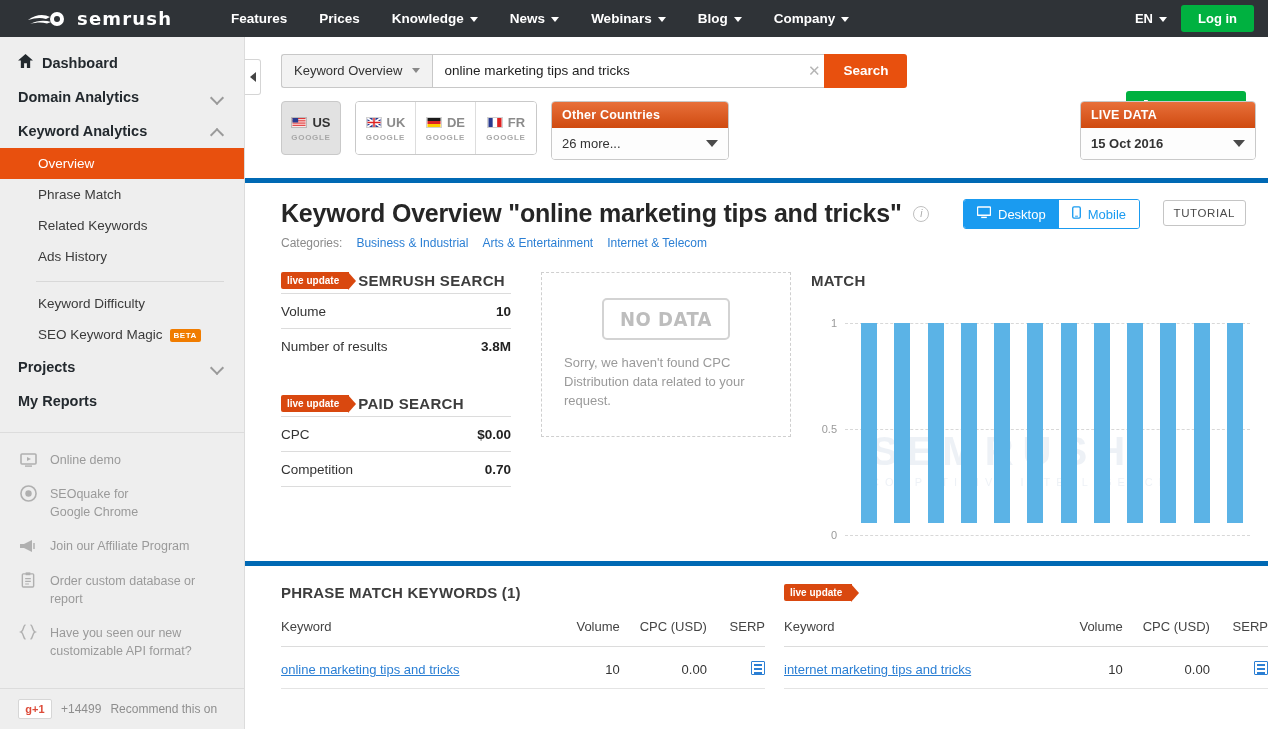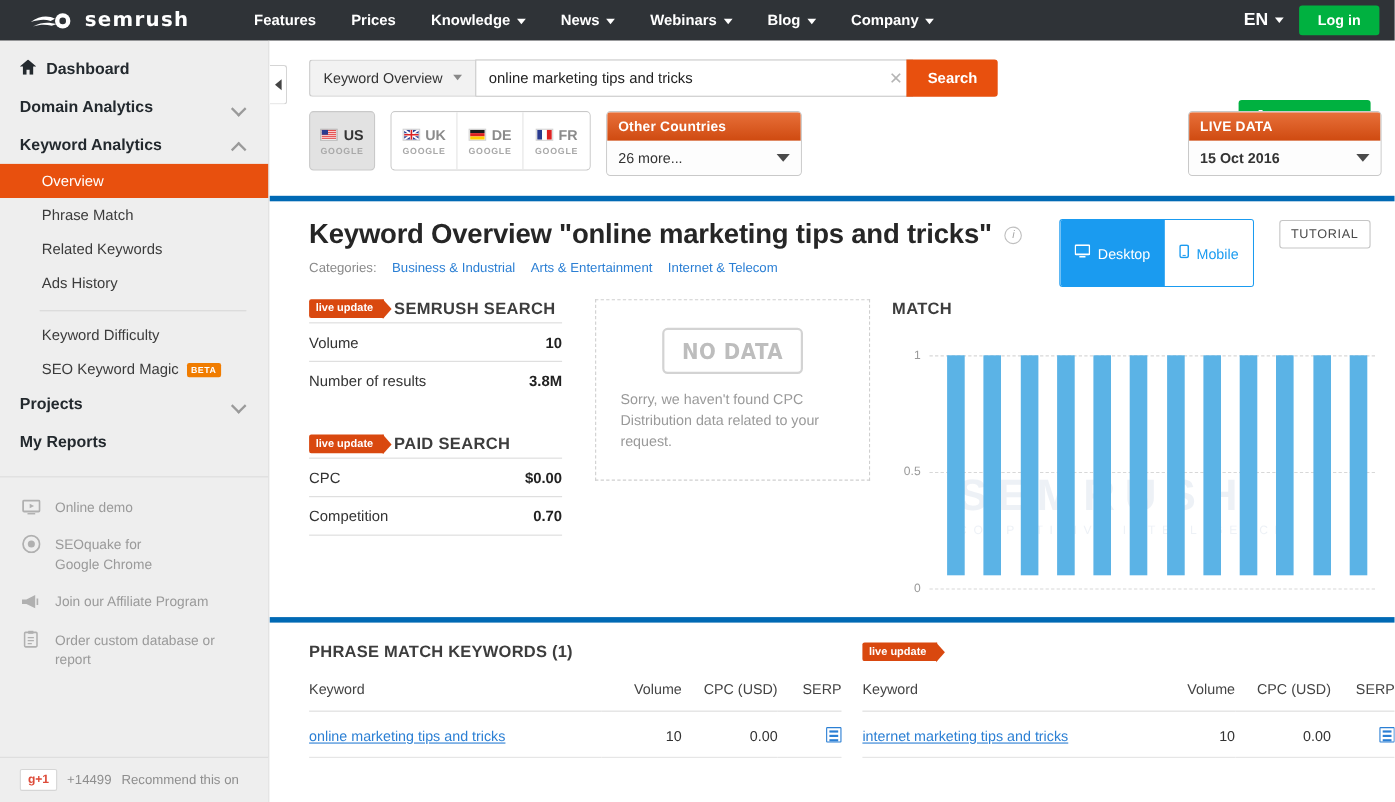--- a/index.html
+++ b/index.html
@@ -28,21 +28,21 @@
   .nav-item {
     color:#fff; font-size:13.5px; font-weight:bold;
     padding: 0 16px; line-height:37px; cursor:pointer; white-space:nowrap;
   }
   .caret-dn {
     display:inline-block; width:0;height:0; margin-left:6px;
     border-left:4px solid transparent; border-right:4px solid transparent;
     border-top:5px solid #fff; vertical-align:middle;
   }
   .nav-right { position:absolute; right:14px; top:0; height:37px; display:flex; align-items:center; gap:14px; }
-  .lang { color:#fff; font-size:16px; font-weight:bold; cursor:pointer; }
+  .lang { color:#fff; font-size:13px; font-weight:bold; cursor:pointer; }
   .login-btn {
     background:#00b140; color:#fff; font-size:13px; font-weight:bold;
     padding:6px 17px; border-radius:3px; cursor:pointer;
   }
 
   
   .layout { display:flex; height: 692px; }
   .sidebar {
     width: 245px; background:#eeeeee; flex:0 0 245px;
     position:relative; overflow:hidden;
@@ -159,21 +159,21 @@
   .page-title {
     font-size:25px; font-weight:bold; color:#262626; display:inline-block; vertical-align:middle;
     letter-spacing:-.2px;
   }
   .info-i {
     display:inline-flex; width:16px;height:16px;border:1px solid #c0c0c0;border-radius:50%;
     align-items:center;justify-content:center; color:#a8a8a8; font-size:10px; font-style:italic;
     margin-left:8px; vertical-align:middle; cursor:pointer;
   }
   .devtoggle { position:absolute; right:128px; top:16px; display:flex; border:1px solid #1a9bf0; border-radius:3px; overflow:hidden; }
-  .dev-btn { display:flex; align-items:center; gap:7px; padding:22px 13px; font-size:13px; cursor:pointer; }
+  .dev-btn { display:flex; align-items:center; gap:7px; padding:6px 13px; font-size:13px; cursor:pointer; }
   .dev-btn.on { background:#1a9bf0; color:#fff; }
   .dev-btn.off { background:#fff; color:#1a9bf0; }
   .tutorial {
     position:absolute; right:22px; top:17px; border:1px solid #c5c5c5; border-radius:3px;
     padding:6px 10px; font-size:11.5px; color:#4a4a4a; letter-spacing:.6px; cursor:pointer; background:#fff;
   }
   .cats { margin-top:8px; font-size:12px; color:#8a8a8a; display:flex; gap:14px; align-items:center;}
   .cats a { color:#2b7fd4; text-decoration:none; cursor:pointer; }
 
   
@@ -346,20 +346,30 @@
     <div class="sb-link">
       <span class="ic">
         <svg width="14" height="16" viewBox="0 0 14 17">
             <rect x="1" y="2" width="12" height="14" rx="1" fill="none" stroke="#b0b0b0" stroke-width="1.5"></rect>
             <rect x="4.5" y="0.4" width="5" height="3" fill="#b0b0b0"></rect>
             <path d="M4 7 H10 M4 10 H10 M4 12.8 H8" stroke="#b0b0b0" stroke-width="1.2"></path>
           </svg>
       </span>
       <span>Order custom database or report</span>
     </div>
+    <div class="sb-link">
+      <span class="ic">
+        <svg width="18" height="16" viewBox="0 0 18 16">
+            <path d="M6.5 1 C4 1 5 7 2 8 C5 9 4 15 6.5 15" fill="none" stroke="#b0b0b0" stroke-width="1.4"></path>
+            <path d="M11.5 1 C14 1 13 7 16 8 C13 9 14 15 11.5 15" fill="none" stroke="#b0b0b0" stroke-width="1.4"></path>
+          </svg>
+      </span>
+      <span style="white-space:pre-line">Have you seen our new
+customizable API format?</span>
+    </div>
 
     <div class="sb-foot">
       <span class="gplus">g+1</span>
       <span>+14499</span>
       <span>Recommend this on</span>
     </div>
   </div>
 
   <div class="main">
     <div class="collapse-tab">

